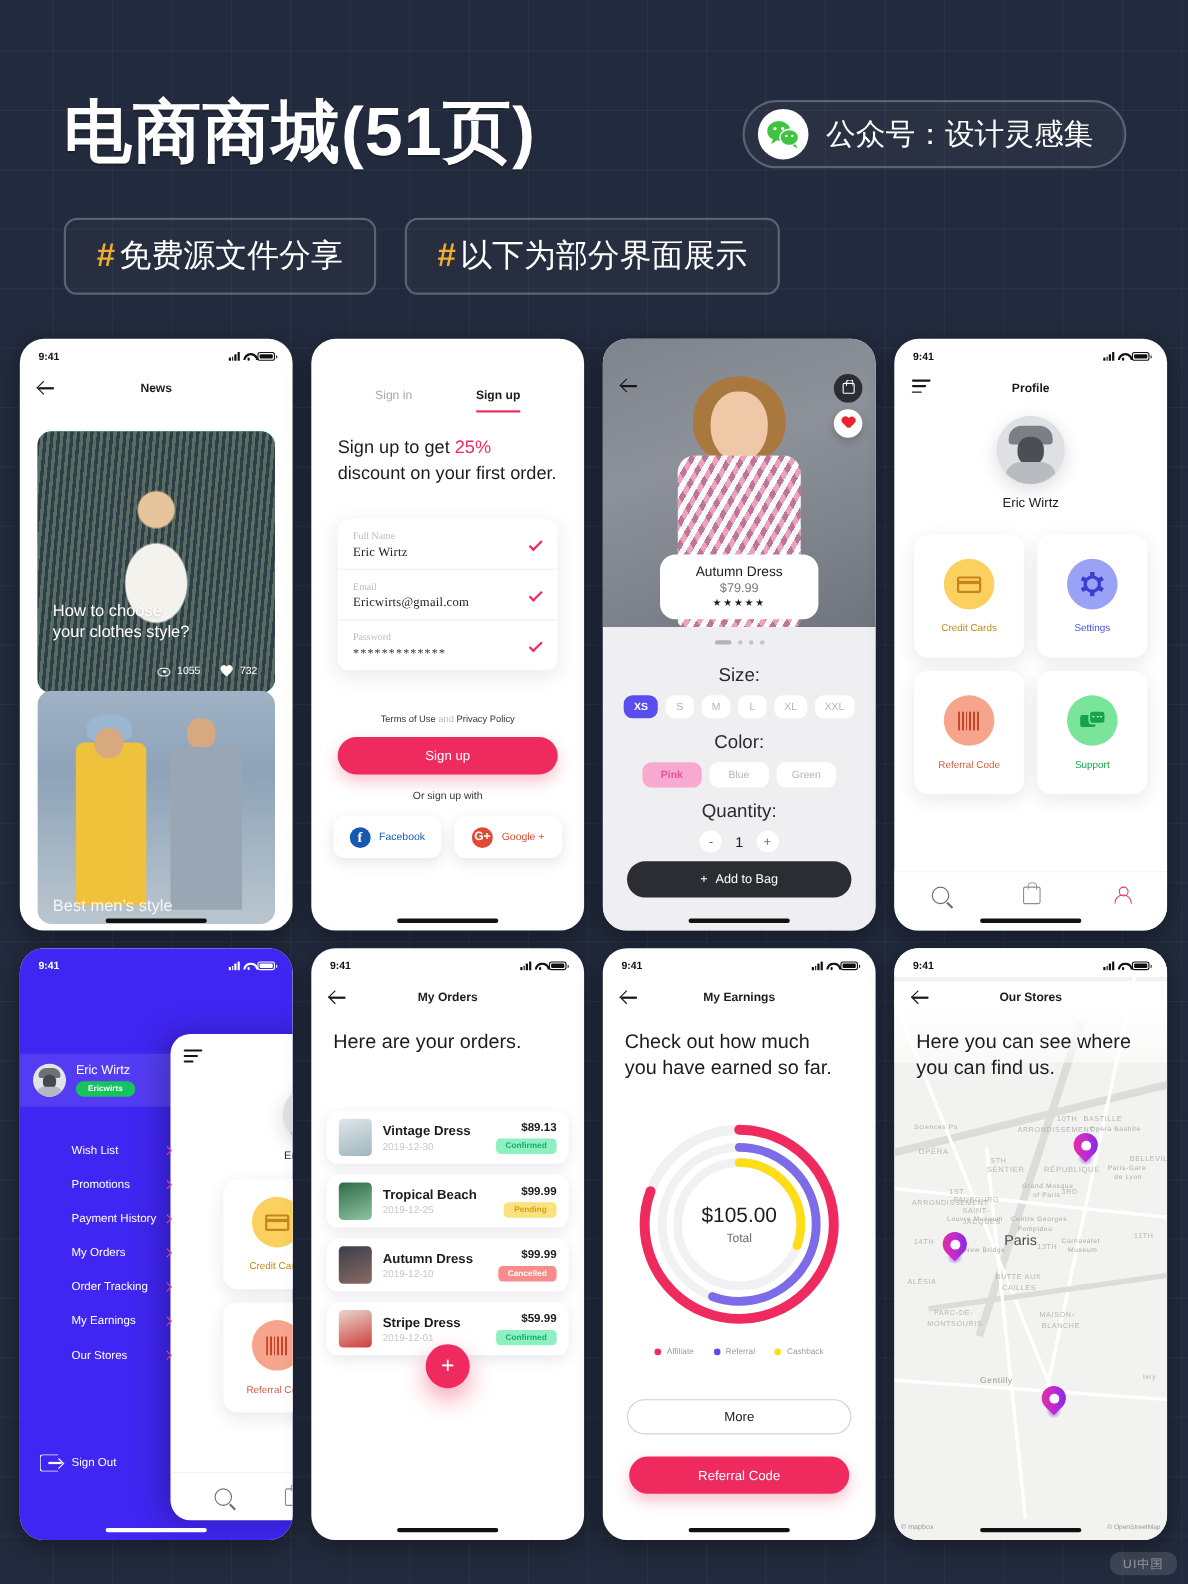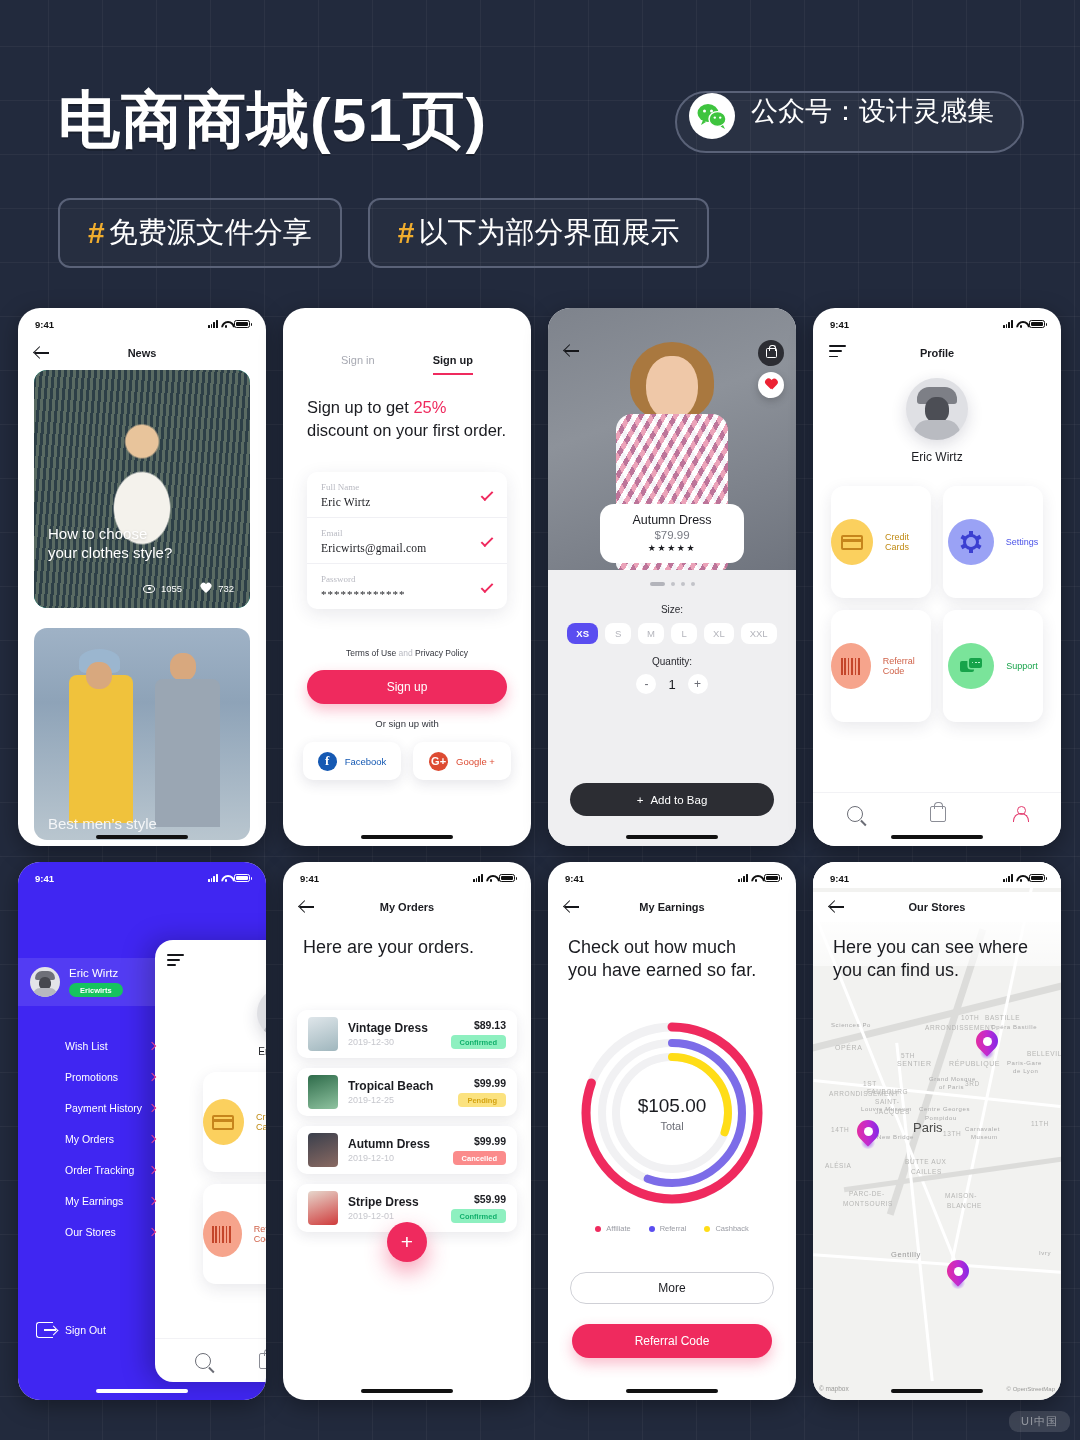--- a/index.html
+++ b/index.html
@@ -21,21 +21,21 @@
 
   
   .hdr-title {
     position: absolute; left: 58px; top: 78px;
     font-size: 62px; font-weight: 700; color: #ffffff;
     letter-spacing: 1px; white-space: nowrap;
     text-shadow: 0 2px 0 rgba(0,0,0,.25);
   }
   .wechat-pill {
     position: absolute; right: 56px; top: 91px;
-    height: 62px; display: flex; gap: 16px;
+    height: 62px; display: flex; align-items: center; gap: 16px;
     padding: 0 28px 0 12px;
     border: 2px solid #5a6278; border-radius: 34px;
     background: rgba(255,255,255,0.035);
   }
   .wechat-logo {
     width: 46px; height: 46px; border-radius: 50%;
     background: #ffffff; display: flex; align-items: center; justify-content: center;
   }
   .wechat-txt { font-size: 27px; color: #ffffff; font-weight: 500; white-space: nowrap; }
 
@@ -91,21 +91,21 @@
   .hamb { width: 17px; z-index:2; }
   .hamb i { display: block; height: 1.8px; background: #15161a; border-radius: 1px; margin-bottom: 3.4px; }
   .hamb i:nth-child(1){width:17px}.hamb i:nth-child(2){width:13px}.hamb i:nth-child(3){width:9px}
 
   .home-ind { position: absolute; bottom: 7px; left: 50%; transform: translateX(-50%);
               width: 92px; height: 4px; border-radius: 3px; background: #111; }
   .home-ind.light { background: #fff; }
 
   
   .news-card { position: absolute; left: 16px; width: 216px; border-radius: 13px; overflow: hidden; }
-  .news1 { top: 62px; height: 238px; background: linear-gradient(150deg,#12c9a8 0%,#0cc0a0 45%,#0bb89a 100%); }
+  .news1 { top: 84px; height: 238px; background: linear-gradient(150deg,#12c9a8 0%,#0cc0a0 45%,#0bb89a 100%); }
   .news2 { top: 320px; height: 212px; }
   .news-ph { position: absolute; inset: 0; }
   .news-txt { position: absolute; left: 14px; bottom: 46px; font-size: 15px; line-height: 1.28;
               color: #fff; font-weight: 400; text-shadow: 0 1px 3px rgba(0,0,0,.2); }
   .news-meta { position: absolute; right: 16px; bottom: 14px; display: flex; gap: 18px;
                align-items: center; color: #fff; font-size: 9.5px; }
   .news-meta span { display: flex; align-items: center; gap: 6px; }
   .eye { width: 12px; height: 8px; border: 1.3px solid #fff; border-radius: 50% 50% 50% 50%/60% 60% 60% 60%; position: relative; }
   .eye::after{content:"";position:absolute;left:3.6px;top:1.6px;width:3.4px;height:3.4px;border-radius:50%;background:#fff;}
   .hrt { width: 12px; height: 11px; position: relative; }
@@ -189,21 +189,21 @@
   .ic-heart .hrt2::after{left:0;transform:rotate(45deg);transform-origin:100% 100%;}
   .prod-card { position: absolute; top: 196px; left: 50%; transform: translateX(-50%);
                width: 144px; padding: 9px 0 10px; background: #fff; border-radius: 14px; text-align: center; }
   .prod-nm { font-size: 12.5px; color: #1b1c21; }
   .prod-pr { font-size: 11.5px; color: #787a83; margin-top: 2px; }
   .stars { font-size: 9px; color: #1b1c21; letter-spacing: 1.6px; margin-top: 2px; }
   .prod-body { position: absolute; top: 262px; left: 0; right: 0; bottom: 0; background: #efeff1; }
   .dots { position: absolute; top: 12px; left: 0; right: 0; display: flex; justify-content: center; gap: 6px; align-items: center; }
   .dots i { width: 4px; height: 4px; border-radius: 50%; background: #c2c3c9; display: block; }
   .dots i.on { width: 15px; border-radius: 3px; background: #b3b4bb; }
-  .sec-lb { text-align: center; font-size: 10px; color: #2a2b31; }
+  .sec-lb { text-align: center; font-size: 17px; color: #2a2b31; }
   .chips { display: flex; justify-content: center; gap: 7px; margin-top: 8px; }
   .chip { min-width: 26px; padding: 5px 9px; border-radius: 8px; background: #fff;
           font-size: 9.5px; color: #b4b5bc; text-align: center; }
   .chip.sel-blue { background: #5a4df0; color: #fff; font-weight: 600; }
   .chip.sel-pink { background: #f8a9cf; color: #e8519c; font-weight: 600; }
   .chip.wide { min-width: 54px; padding: 6px 14px; }
   .qty { display: flex; justify-content: center; align-items: center; gap: 12px; margin-top: 7px; }
   .qbtn { width: 20px; height: 20px; border-radius: 50%; background: #fff; color: #6a6c75;
           display: flex; align-items: center; justify-content: center; font-size: 12px; }
   .qval { font-size: 13px; color: #1b1c21; }
@@ -217,21 +217,21 @@
             background: #dfe0e4; box-shadow: 0 5px 16px rgba(40,40,70,.16); }
   .av-cap { position:absolute; left:11px; top:9px; width:40px; height:17px; background:#7d7f86; border-radius:12px 12px 3px 3px; }
   .av-face { position:absolute; left:19px; top:19px; width:24px; height:26px; background:#4c4e55; border-radius:45%; }
   .av-body { position:absolute; left:8px; top:42px; width:46px; height:24px; background:#b9bbc1; border-radius:14px 14px 0 0; }
   .pf-name { position: absolute; top: 142px; left: 0; right: 0; text-align: center;
              font-size: 12px; color: #1b1c21; }
   .pf-grid { position: absolute; top: 178px; left: 18px; right: 18px;
              display: grid; grid-template-columns: 1fr 1fr; gap: 12px; }
   .pf-card { height: 112px; background: #fff; border-radius: 13px;
              box-shadow: 0 5px 16px rgba(40,40,70,.10);
-             display: flex; flex-direction: row; align-items: center; justify-content: center; gap: 12px; }
+             display: flex; flex-direction: column; align-items: center; justify-content: center; gap: 12px; }
   .pf-ic { width: 46px; height: 46px; border-radius: 50%; display: flex; align-items: center; justify-content: center; }
   .pf-lb { font-size: 9px; }
   .ic-card { background: #fbd05e; }
   .ic-card .cd { width: 22px; height: 15px; border: 2px solid #c6851c; border-radius: 2px; position: relative; background: #fbd05e;}
   .ic-card .cd::before { content:""; position:absolute; left:-1px; top:2.5px; right:-1px; height:3px; background:#c6851c;}
   .ic-gear { background: #9aa2f5; }
   .gear { width: 20px; height: 20px; position: relative; }
   .gear::before{content:"";position:absolute;inset:2px;border:4px solid #3b3fd1;border-radius:50%;}
   .gear::after{content:"";position:absolute;left:8px;top:-1px;width:4px;height:22px;background:#3b3fd1;
     box-shadow:0 0 0 0 #3b3fd1; transform: rotate(0deg);}
@@ -517,20 +517,28 @@
           <div class="chips">
             <div class="chip sel-blue">XS</div>
             <div class="chip">S</div>
             <div class="chip">M</div>
             <div class="chip">L</div>
             <div class="chip">XL</div>
             <div class="chip">XXL</div>
           </div>
         </div>
 
+        <div style="margin-top:12px">
+          <div class="sec-lb">Color:</div>
+          <div class="chips">
+            <div class="chip wide sel-pink">Pink</div>
+            <div class="chip wide">Blue</div>
+            <div class="chip wide">Green</div>
+          </div>
+        </div>
 
         <div style="margin-top:12px">
           <div class="sec-lb">Quantity:</div>
           <div class="qty">
             <div class="qbtn">-</div>
             <div class="qval">1</div>
             <div class="qbtn">+</div>
           </div>
         </div>
 

